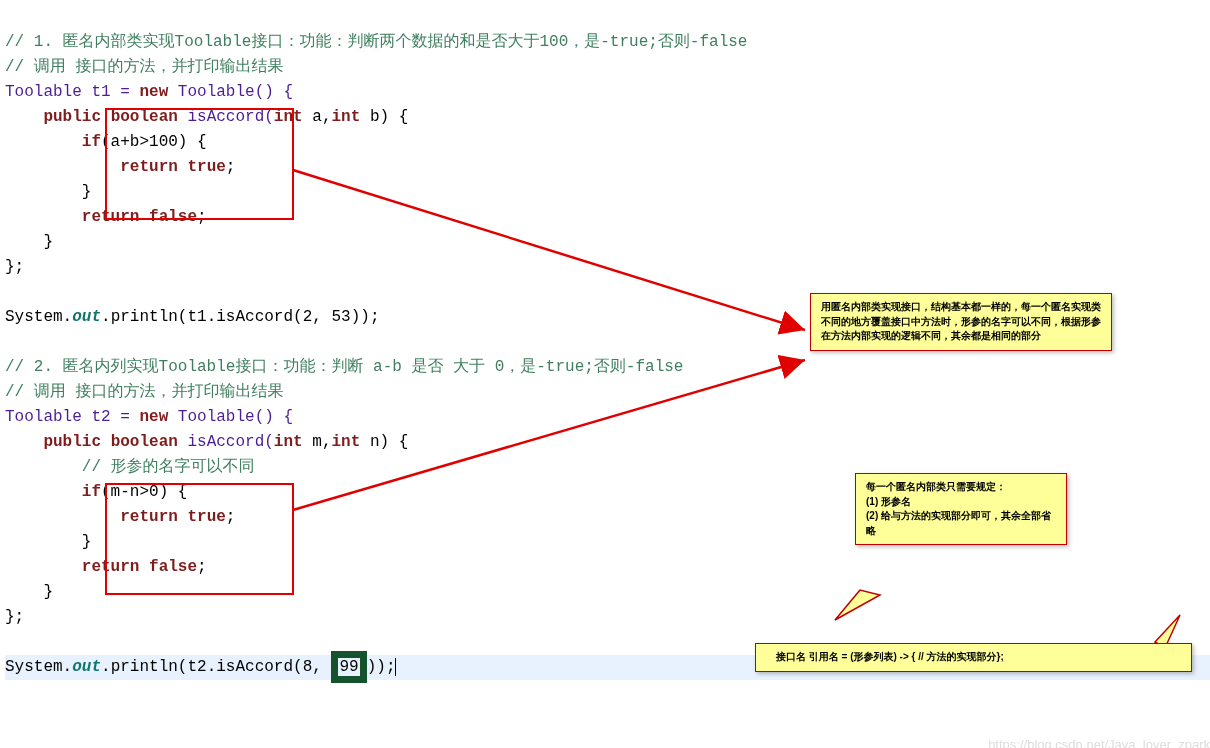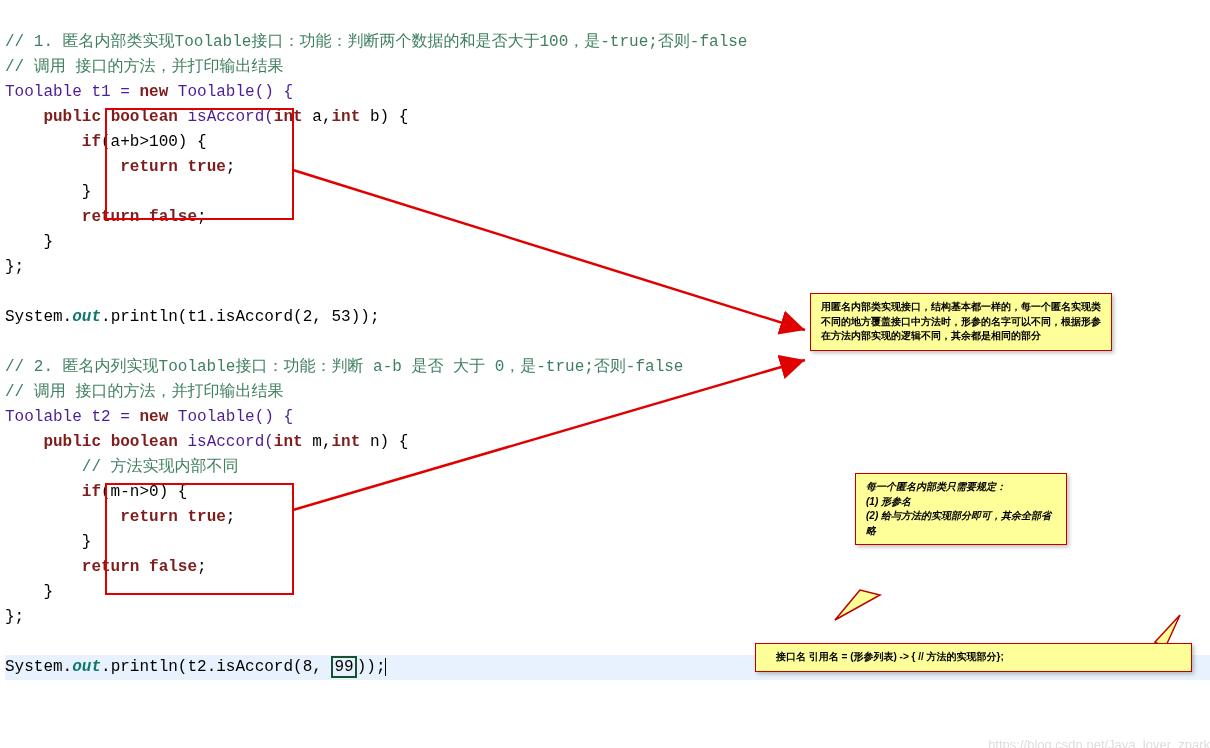--- a/index.html
+++ b/index.html
@@ -77,36 +77,36 @@
 <span>        <span class="keyword">return</span> <span class="keyword">false</span><span>;</span></span>
 <span>    <span>}</span></span>
 <span><span>};</span></span>
 <span> </span>
 <span><span>System.</span><span class="staticf">out</span><span>.println(t1.isAccord(2, 53));</span></span>
 <span> </span>
 <span class="comment">// 2. 匿名内列实现Toolable接口：功能：判断 a-b 是否 大于 0，是-true;否则-false</span>
 <span class="comment">// 调用 接口的方法，并打印输出结果</span>
 <span><span class="ident">Toolable t2 = </span><span class="keyword">new</span><span class="ident"> Toolable() {</span></span>
 <span><span>    </span><span class="keyword">public</span> <span class="keyword">boolean</span><span class="ident"> isAccord(</span><span class="keyword">int</span><span> m,</span><span class="keyword">int</span><span> n) {</span></span>
-<span>        <span class="comment">// 方法实现内部不同</span></span>
+<span>        <span class="comment">// 形参的名字可以不同</span></span>
 <span>        <span class="keyword">if</span><span>(m-n&gt;0) {</span></span>
 <span>            <span class="keyword">return</span> <span class="keyword">true</span><span>;</span></span>
 <span>        <span>}</span></span>
 <span>        <span class="keyword">return</span> <span class="keyword">false</span><span>;</span></span>
 <span>    <span>}</span></span>
 <span><span>};</span></span>
 <span> </span>
-<span class="highlight-line"><span>System.</span><span class="staticf">out</span><span>.println(t2.isAccord(8, </span><span style="border:2px solid #14532d;padding:0 1px;">99</span><span>));</span><span style="border-left:1px solid #000;">​</span></span>
+<span class="highlight-line"><span>System.</span><span class="staticf">out</span><span>.println(t2.isAccord(8, </span><span style="border:7px solid #14532d;padding:0 1px;">99</span><span>));</span><span style="border-left:1px solid #000;">​</span></span>
 </div>
 
 <div class="redbox" style="left:105px; top:108px; width:185px; height:108px;"></div>
 <div class="redbox" style="left:105px; top:483px; width:185px; height:108px;"></div>
 
 <div class="callout" style="left:810px; top:293px; width:280px;">用匿名内部类实现接口，结构基本都一样的，每一个匿名实现类不同的地方覆盖接口中方法时，形参的名字可以不同，根据形参在方法内部实现的逻辑不同，其余都是相同的部分</div>
-<div class="callout" style="left:855px; top:473px; width:190px; white-space:pre-line;font-style:italic;">每一个匿名内部类只需要规定：
+<div class="callout" style="left:855px; top:473px; width:190px; white-space:pre-line;">每一个匿名内部类只需要规定：
 (1) 形参名
 (2) 给与方法的实现部分即可，其余全部省略</div>
 <div class="callout" style="left:755px; top:643px; width:405px;padding-left:20px;">接口名 引用名 = (形参列表) -&gt; { // 方法的实现部分};</div>
 
 <svg class="arrows">
   <defs>
     <marker id="ah" markerWidth="12" markerHeight="12" refX="10" refY="5" orient="auto">
       <path d="M0,0 L10,5 L0,10 Z" fill="#e00000"></path>
     </marker>
   </defs>

